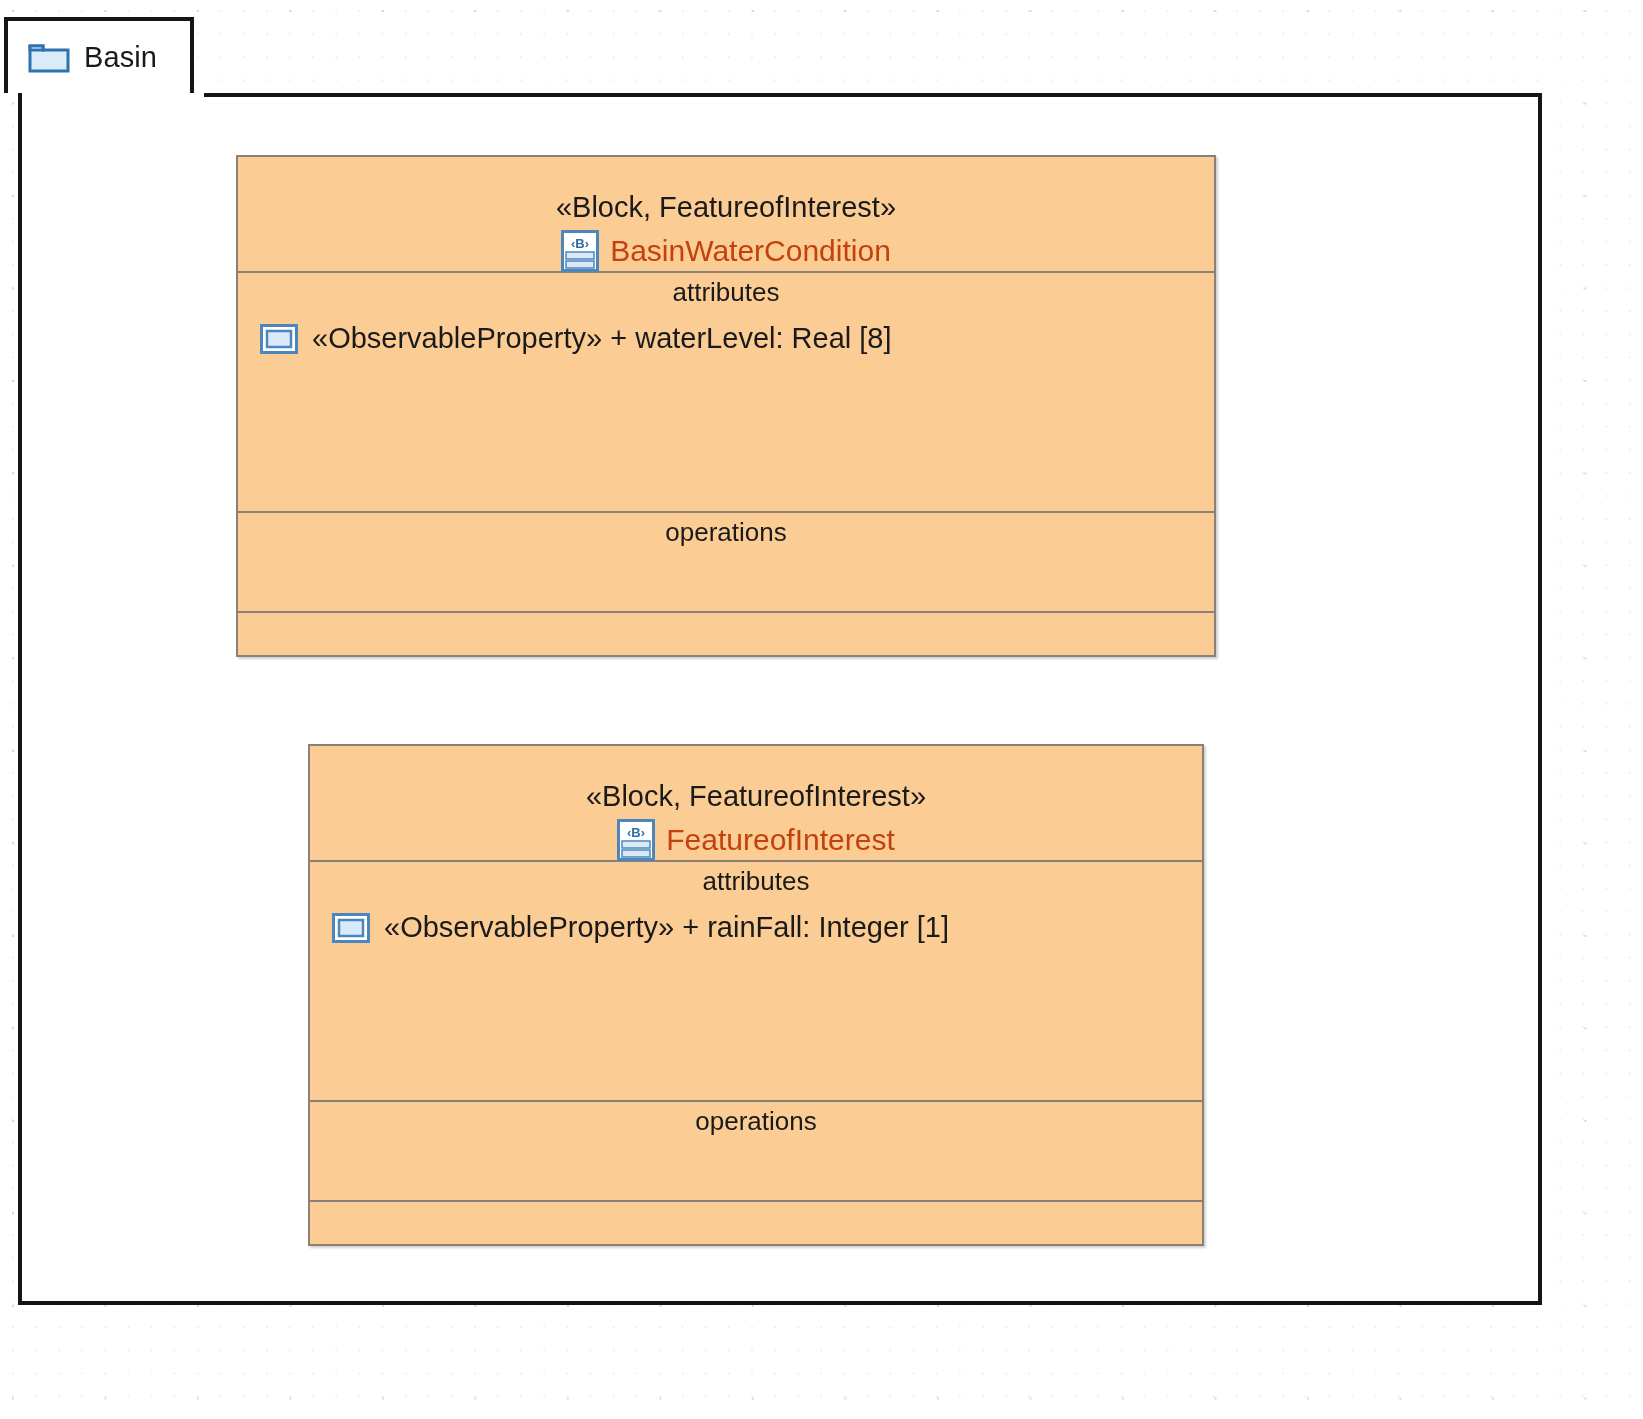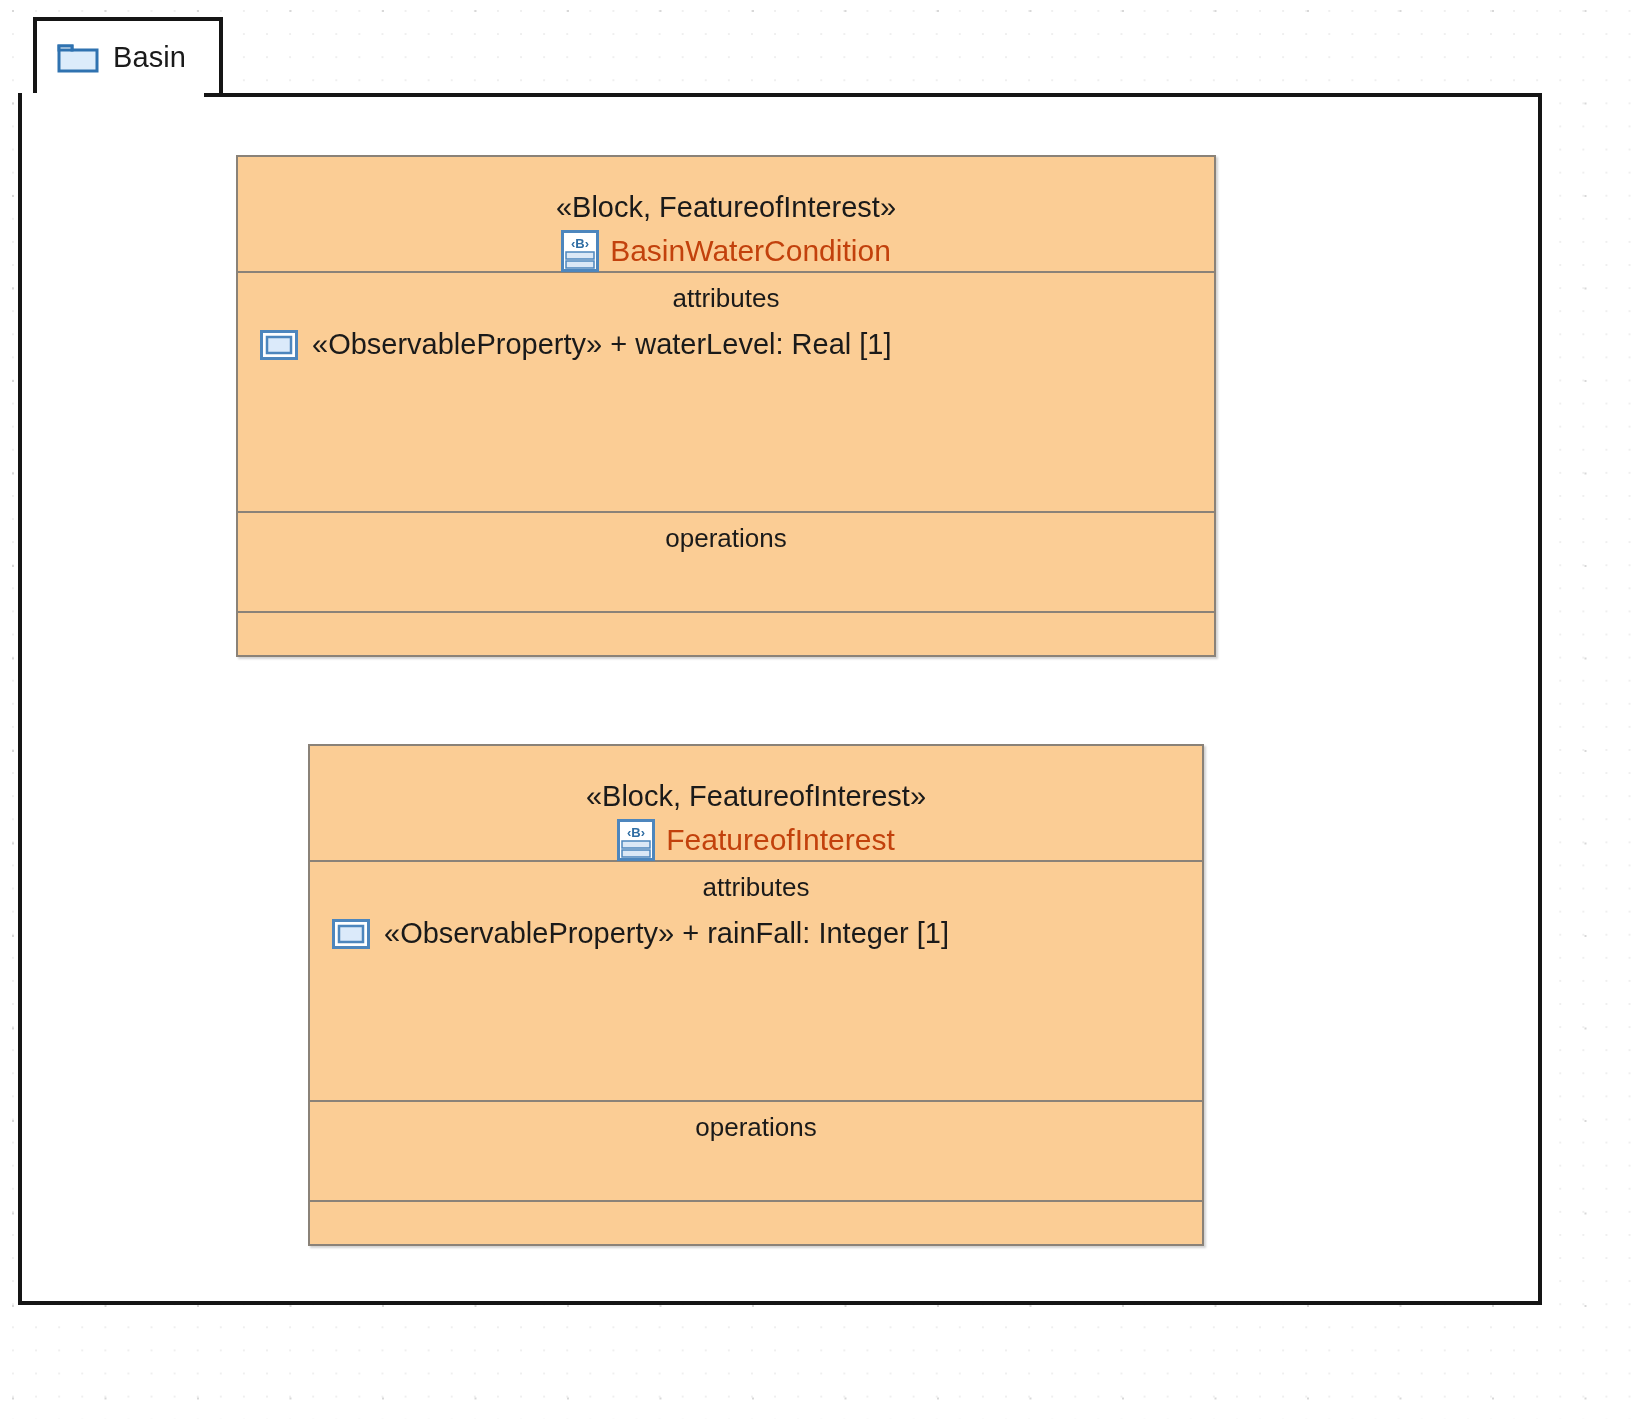--- a/index.html
+++ b/index.html
@@ -20,21 +20,21 @@
       radial-gradient(circle at 1px 1px, #d8d8d8 1.1px, transparent 1.2px),
       radial-gradient(circle at 1px 1px, #efefef 1px, transparent 1.1px);
     background-size: 92.5px 92.5px, 23.1px 23.1px;
     background-position: 12px 10px, 12px 10px;
     overflow: hidden;
   }
 
   
   .pkg-tab {
     position: absolute;
-    left: 33px;
+    left: 4px;
     top: 17px;
     width: 190px;
     height: 76px;
     background: #ffffff;
     border: 4px solid #151515;
     border-bottom: none;
     box-sizing: border-box;
     display: flex;
     align-items: center;
     padding-left: 20px;
@@ -106,21 +106,21 @@
   }
   .block-name {
     font-size: 30px;
     color: #c2410c;
   }
 
   .cmp-title {
     text-align: center;
     font-size: 26px;
     color: #1a1a1a;
-    padding-top: 10px;
+    padding-top: 4px;
   }
 
   .attr-row {
     display: flex;
     align-items: center;
     gap: 14px;
     padding-left: 22px;
     margin-top: 14px;
   }
   .attr-text {
@@ -172,21 +172,21 @@
     <div class="cmp" style="height:240px;">
       <div class="cmp-title">attributes</div>
 
       <div class="attr-row">
         <span>
           <svg class="prop-icon" width="38" height="30" viewBox="0 0 38 30" xmlns="http://www.w3.org/2000/svg">
             <rect x="1.5" y="1.5" width="35" height="27" fill="#ffffff" stroke="#4d86bd" stroke-width="3"></rect>
             <rect x="7" y="7" width="24" height="16" fill="#dbeafa" stroke="#4d86bd" stroke-width="2.5"></rect>
           </svg>
         </span>
-        <span class="attr-text">«ObservableProperty»  + waterLevel: Real [1]</span>
+        <span class="attr-text">«ObservableProperty»  + waterLevel: Real [8]</span>
       </div>
 
     </div>
 
     <div class="cmp" style="height:100px;">
       <div class="cmp-title">operations</div>
     </div>
 
     <div class="cmp last" style="height:42px;"></div>
   </div>

